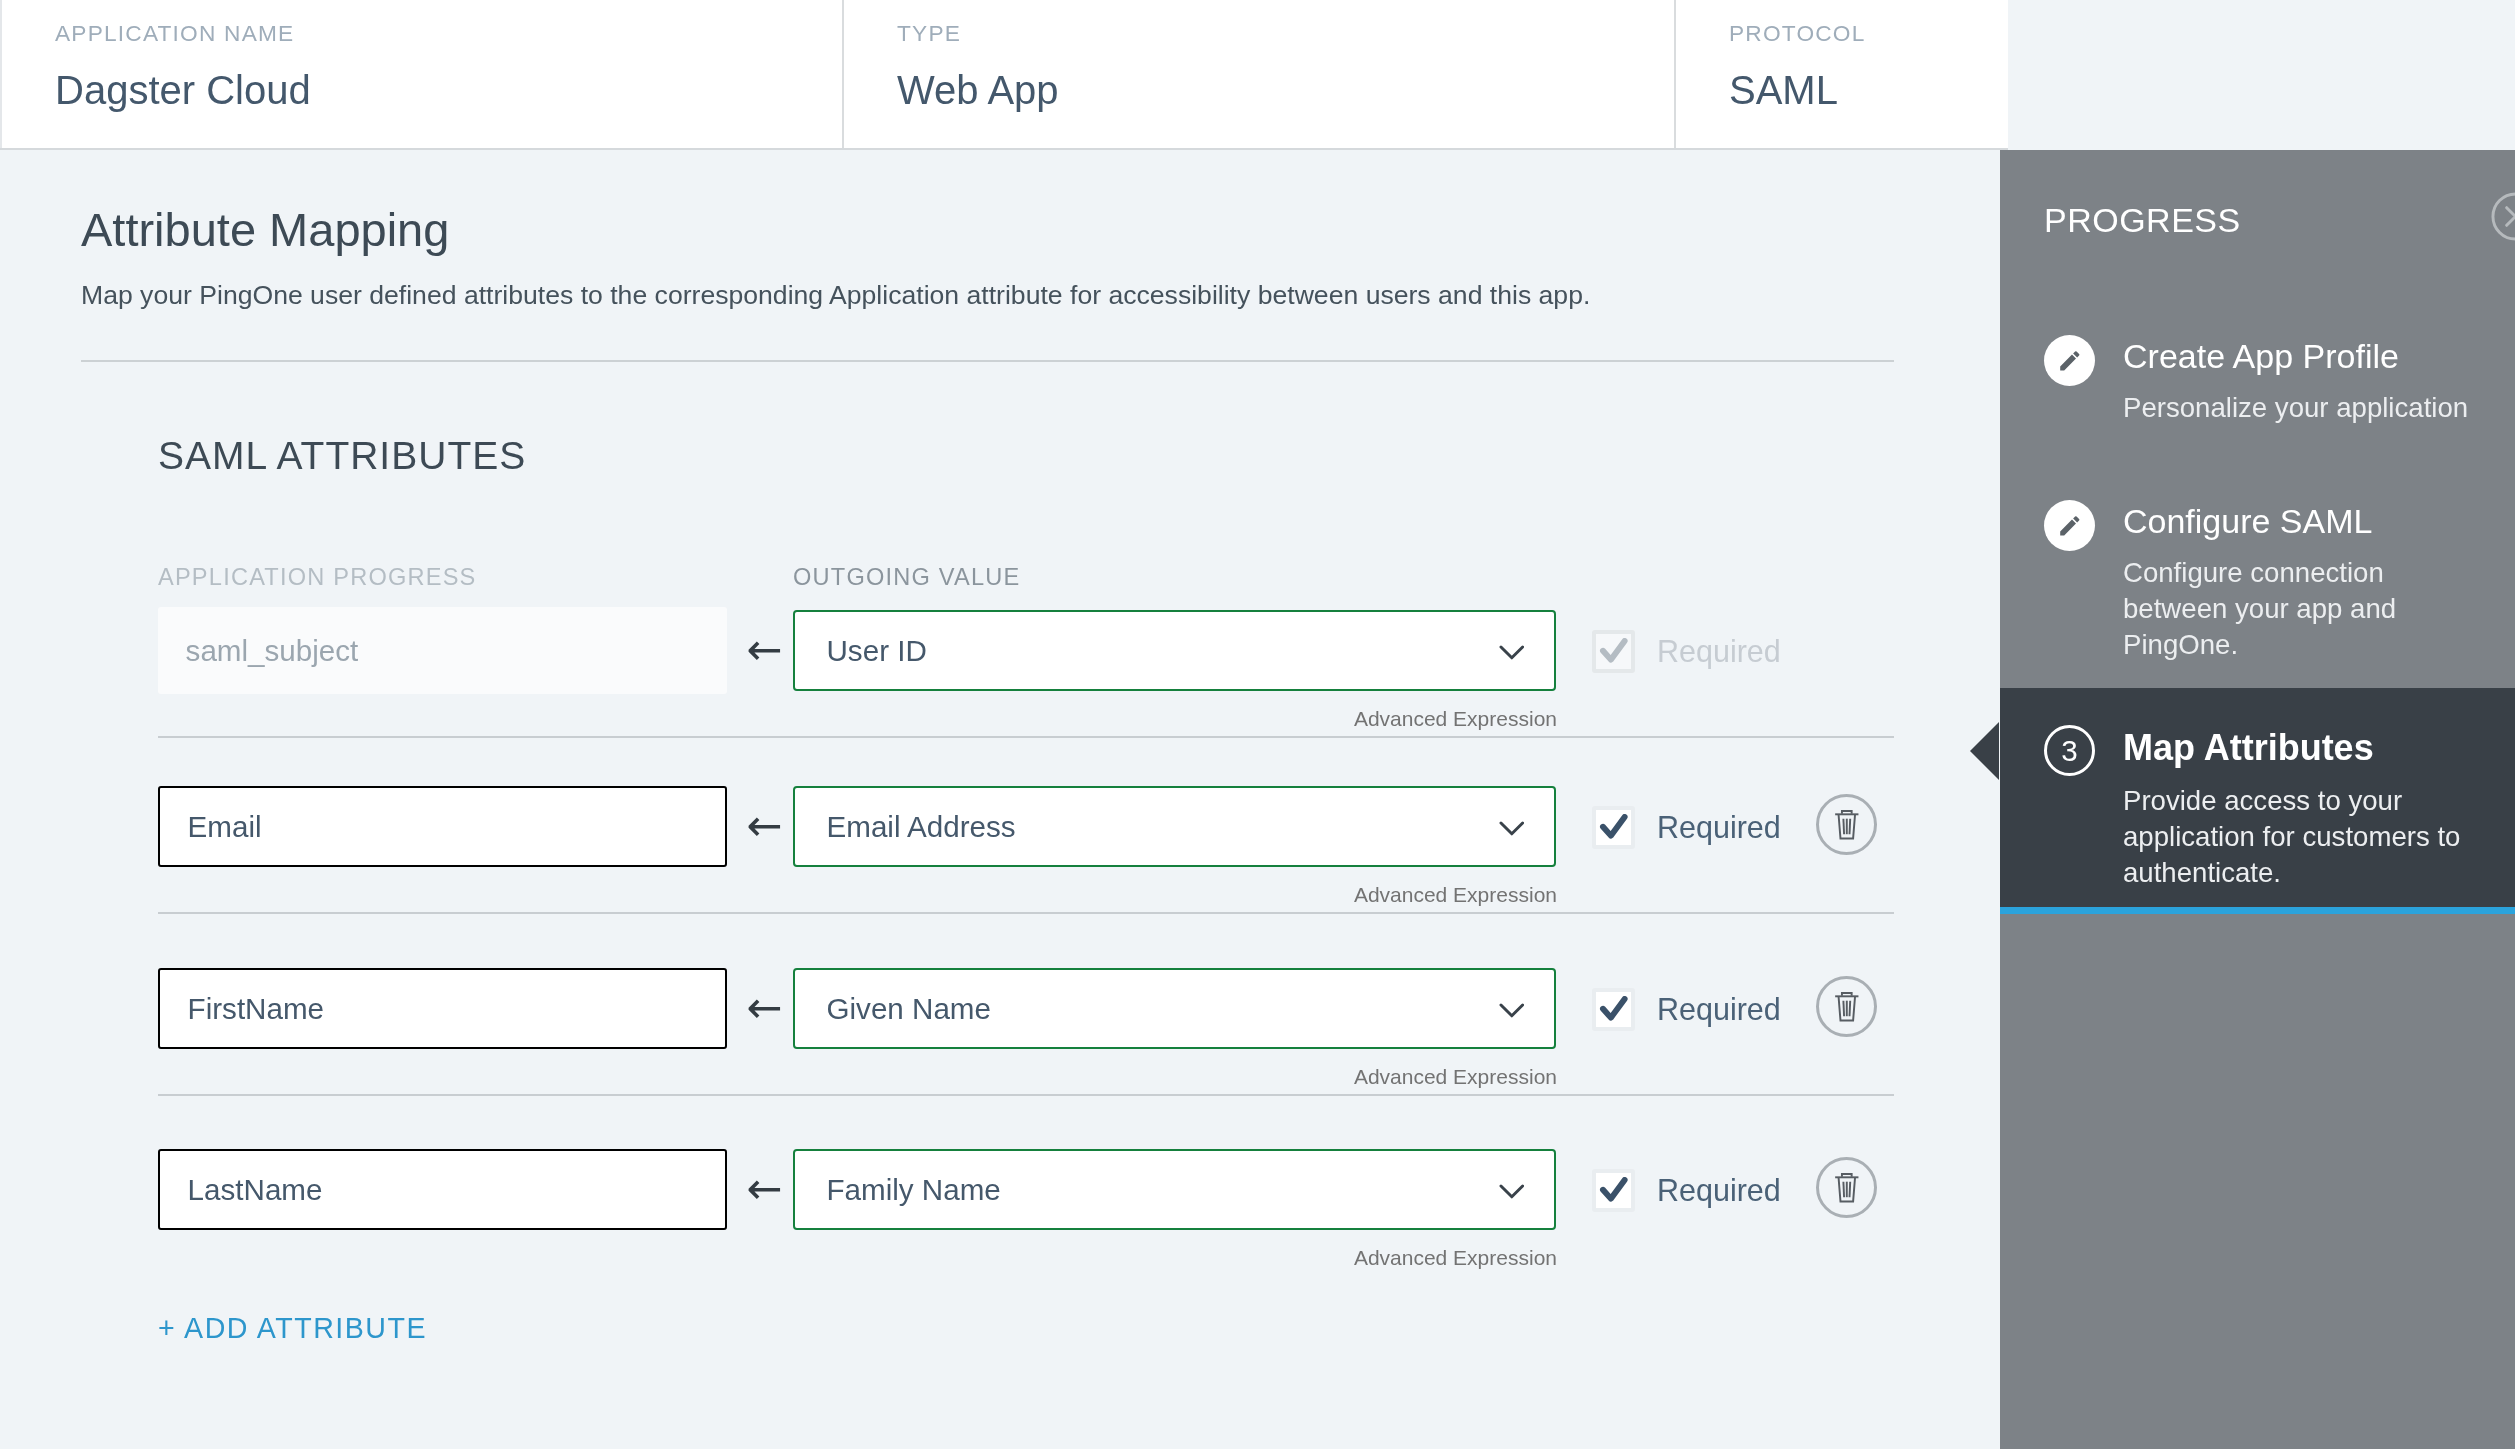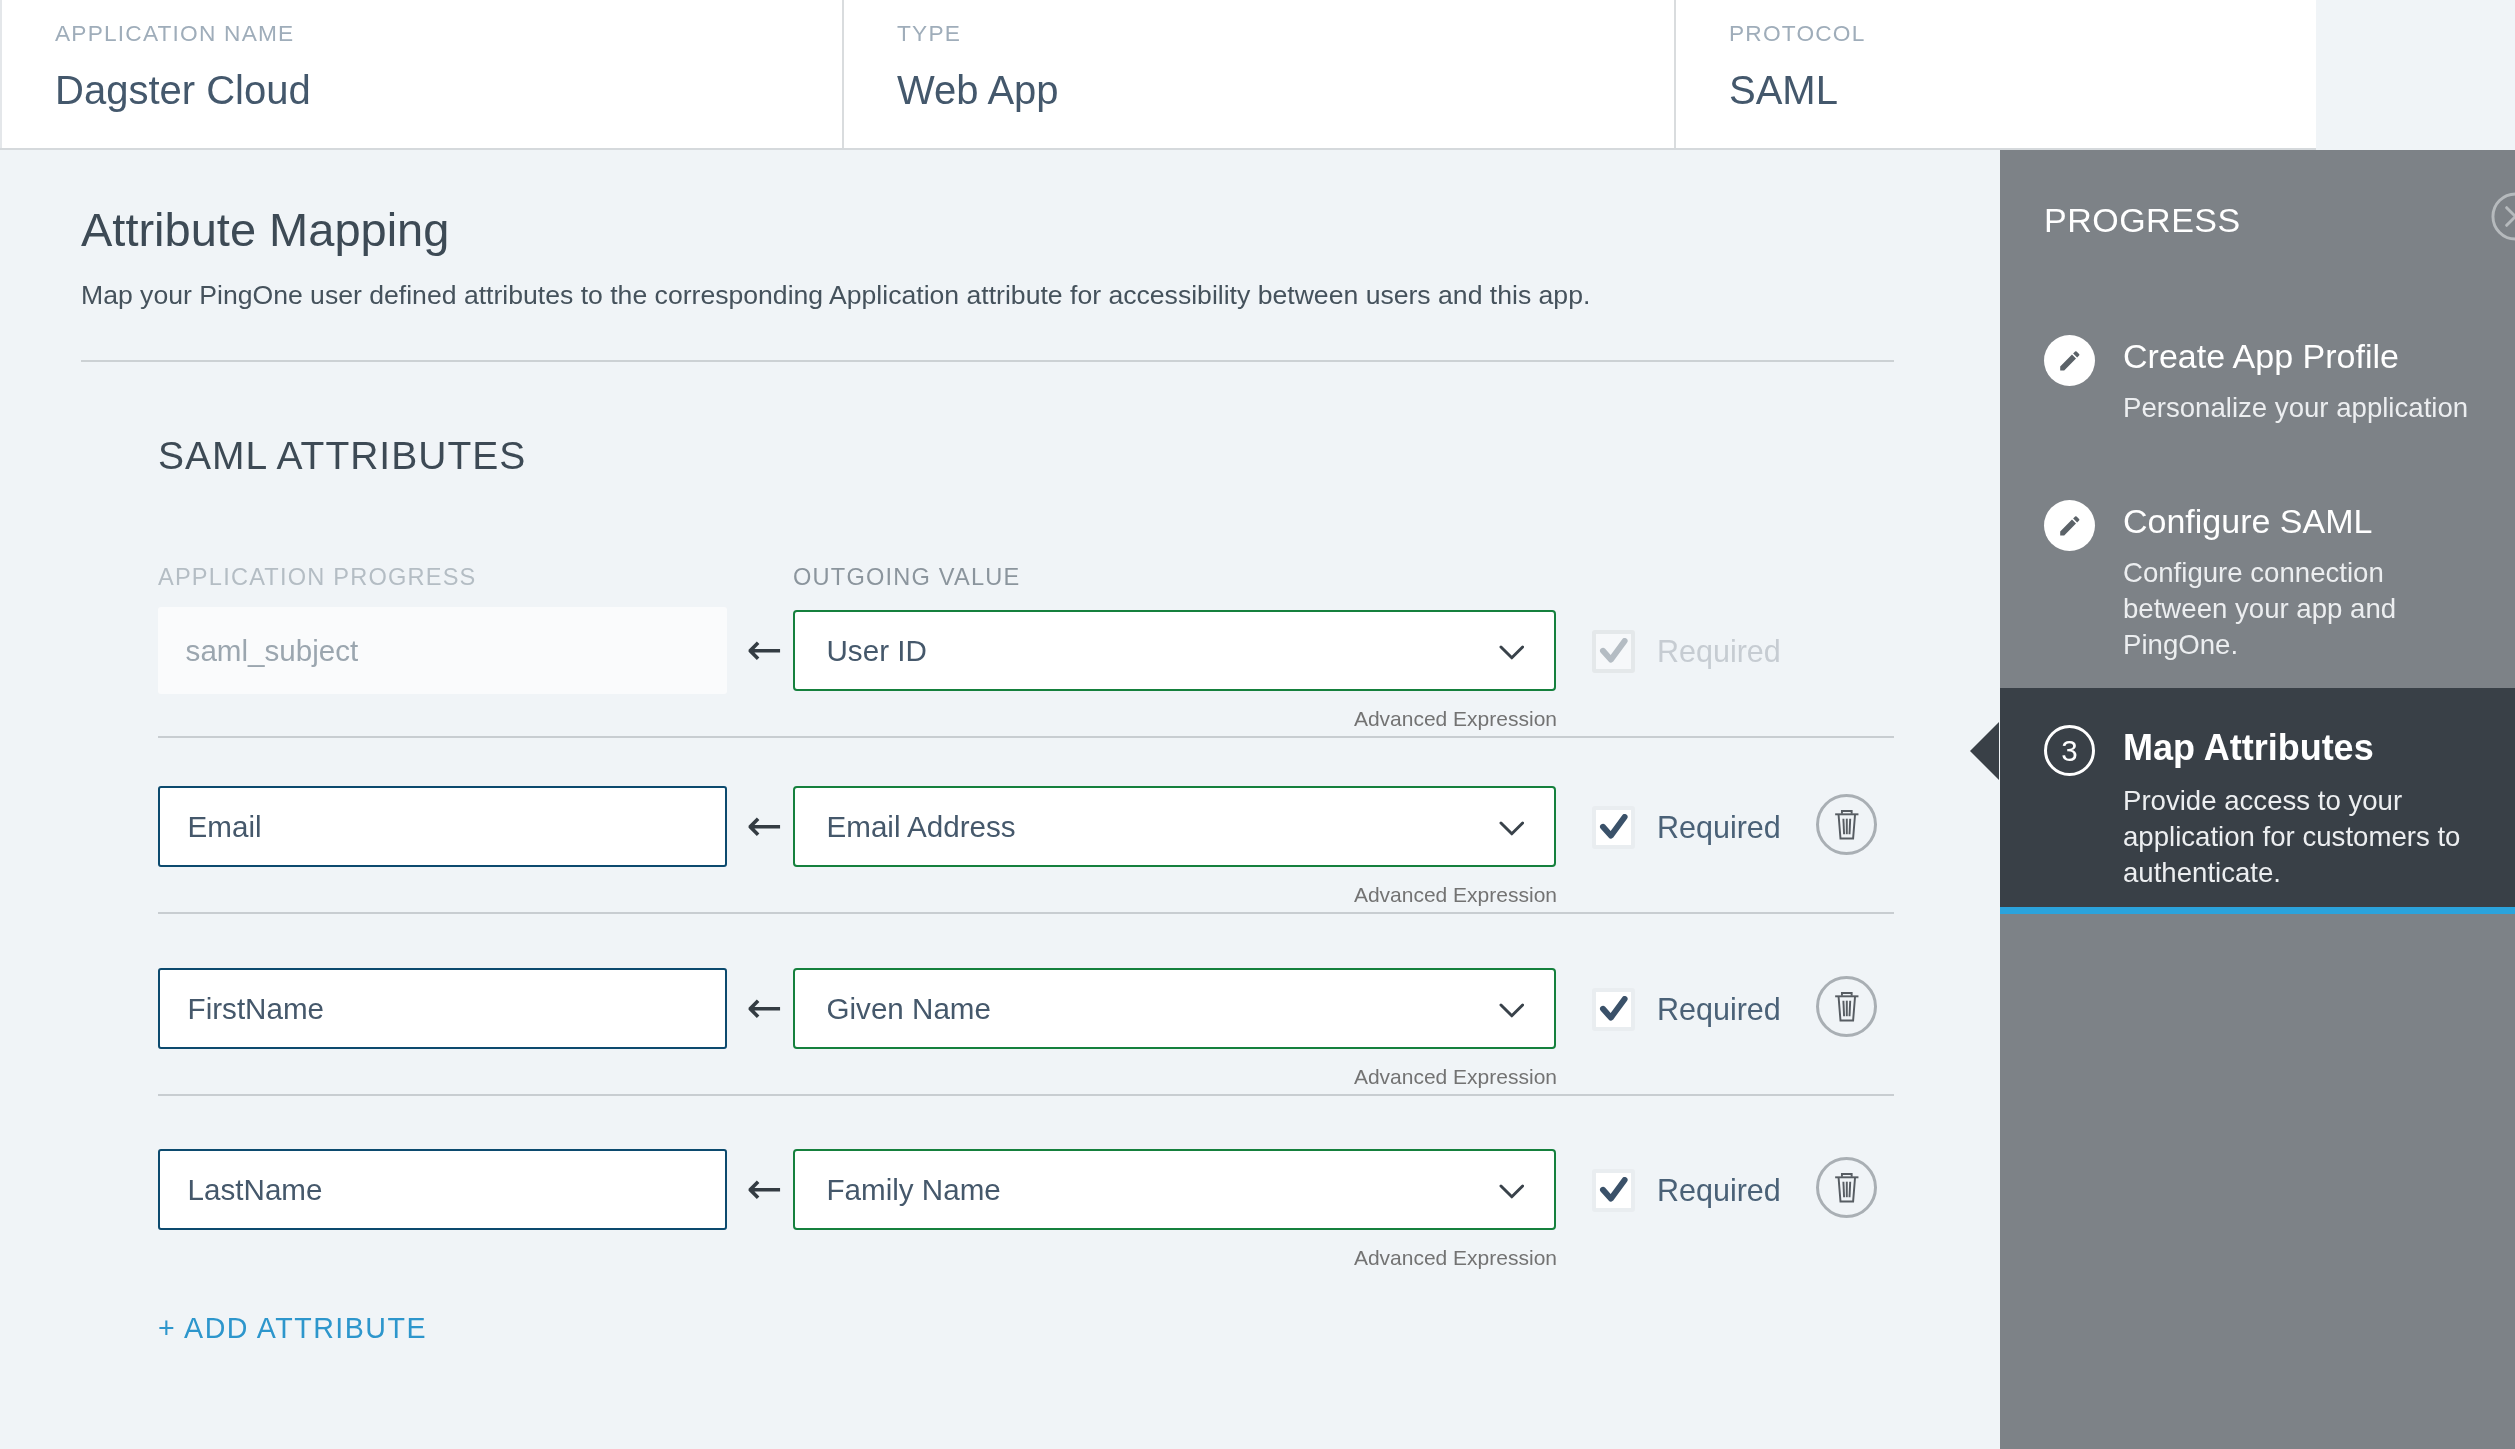--- a/index.html
+++ b/index.html
@@ -6,21 +6,21 @@
   html,body { width:2516px; height:1449px; }
   body {
     font-family:"Liberation Sans", sans-serif;
     background:#f0f4f7;
     position:relative;
     overflow:hidden;
     color:#45586b;
   }
   
   .app-header {
-    position:absolute; top:0; left:0; width:2316px; height:150px;
+    position:absolute; top:0; left:0; width:2008px; height:150px;
     background:#ffffff; border-bottom:2px solid #d5d9dc;
     display:flex;
   }
   .hdr-col { position:relative; height:100%; padding:19.7px 0 0 53px; }
   .hdr-col.c1 { width:842px; border-left:2px solid #e4e7ea; }
   .hdr-col.c2 { width:832px; border-left:2px solid #d9dcde; }
   .hdr-col.c3 { flex:1; border-left:2px solid #d9dcde; }
   .hdr-label {
     font-size:22.7px; letter-spacing:1.2px; color:#9fadba; font-weight:400;
   }
@@ -49,21 +49,21 @@
     font-size:39px; color:#3d4a55; letter-spacing:1px; font-weight:400;
   }
   .col-headers { position:absolute; left:158px; top:414px; width:1736px; }
   .col-head { position:absolute; font-size:23.6px; letter-spacing:1.2px; font-weight:400; }
   .col-head.app { left:0; color:#b4bdc4; }
   .col-head.out { left:635px; color:#8b959d; }
   
   .attr-row { position:absolute; left:158px; width:1736px; height:177px; }
   .attr-row .app-input {
     position:absolute; left:0; top:0; width:569px; height:81px;
-    border:2px solid #0c4a6e; border-radius:3px; background:#ffffff;
+    border:2px solid #000000; border-radius:3px; background:#ffffff;
     font-family:"Liberation Sans", sans-serif;
     font-size:29.6px; color:#45586b; padding:0 27.6px; outline:none;
   }
   .attr-row.locked .app-input {
     border:none; background:#fafbfc; color:#9ba6af; height:87px; top:-3px;
   }
   .map-arrow {
     position:absolute; left:577px; top:13.8px; width:59px; text-align:center;
     font-family:"DejaVu Sans", sans-serif;
     font-size:43px; color:#343c43;

